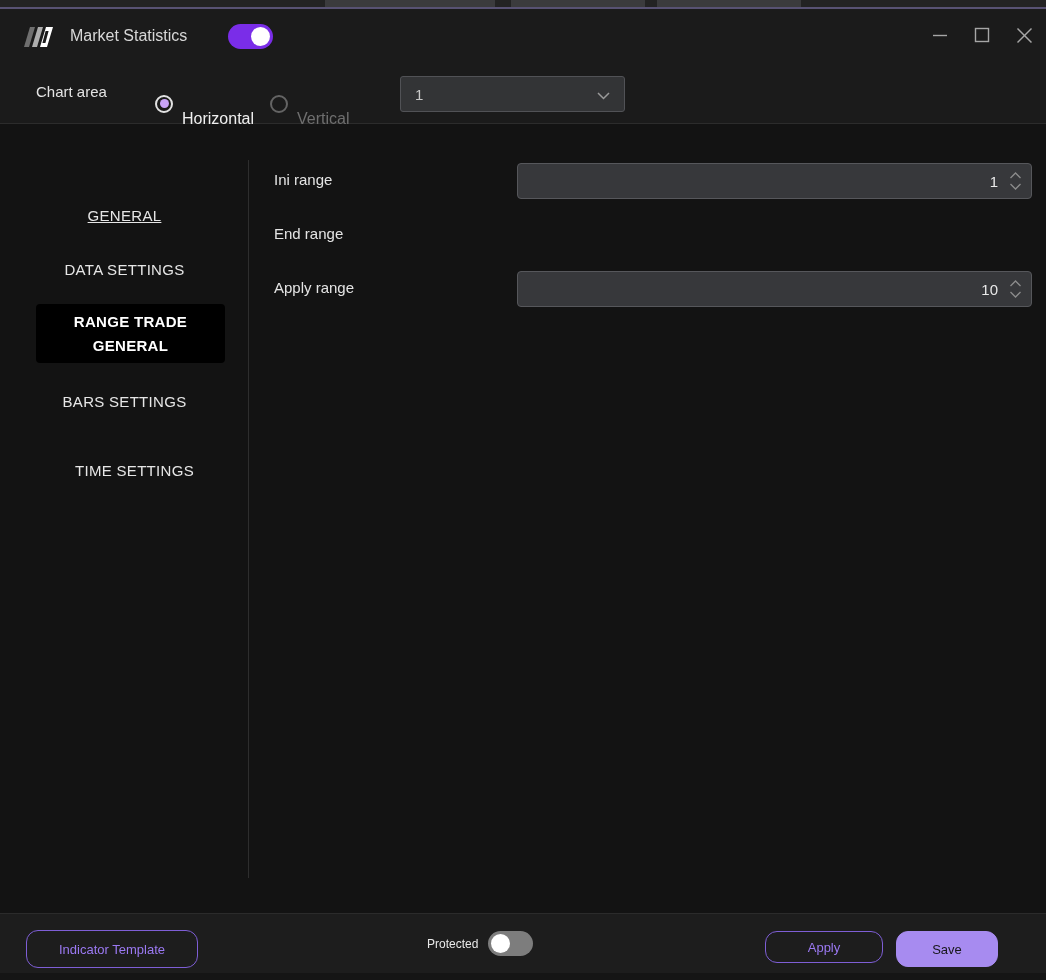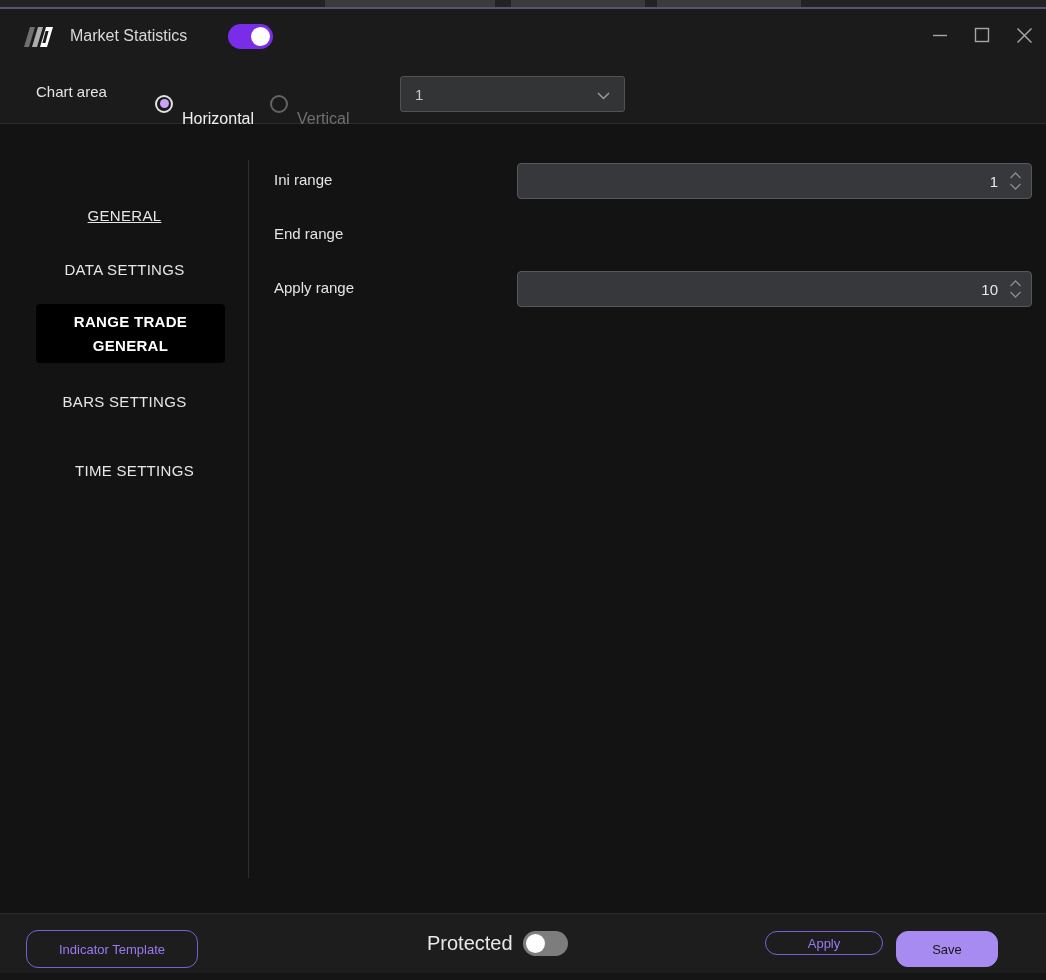--- a/index.html
+++ b/index.html
@@ -128,27 +128,27 @@
   }
   .bottom-edge { position: absolute; top: 973px; left: 0; width: 1046px; height: 7px; background: #151515; }
   .btn {
     position: absolute; border-radius: 12px; font-size: 13px; font-family: inherit;
     display: flex; align-items: center; justify-content: center; cursor: pointer;
   }
   .btn.outline {
     background: transparent; border: 1px solid #7e5ed6; color: #9b79f2;
   }
   .btn-indicator { left: 26px; top: 16px; width: 172px; height: 38px; }
-  .btn-apply { left: 765px; top: 17px; width: 118px; height: 24px; }
+  .btn-apply { left: 765px; top: 17px; width: 118px; height: 32px; }
   .btn-save {
     left: 896px; top: 17px; width: 102px; height: 36px;
     background: #a78bf0; border: 1px solid #a78bf0; color: #17171a;
   }
   .protected-group { position: absolute; left: 427px; top: 17px; display: flex; align-items: center; gap: 10px; }
-  .protected-label { font-size: 20px; color: #e8e8e8; }
+  .protected-label { font-size: 12px; color: #e8e8e8; }
   .protected-toggle { background: #7d7d7d; }
   .protected-toggle .knob { left: 3px; }
 </style>
 </head>
 <body>
 
 <div class="top-strip">
   <div class="bg-tab t1"></div>
   <div class="bg-tab t2"></div>
   <div class="bg-tab t3"></div>

